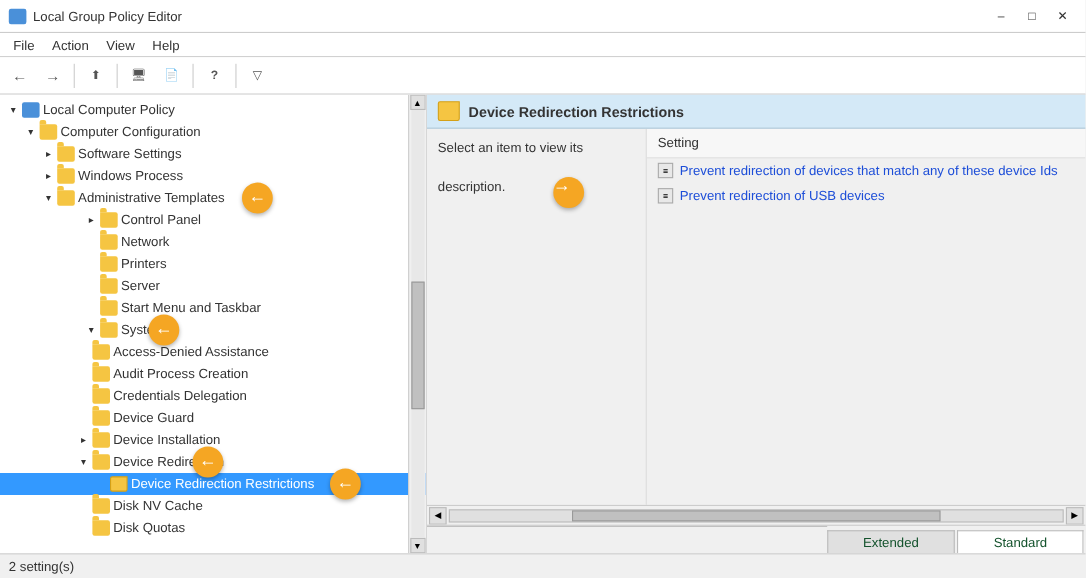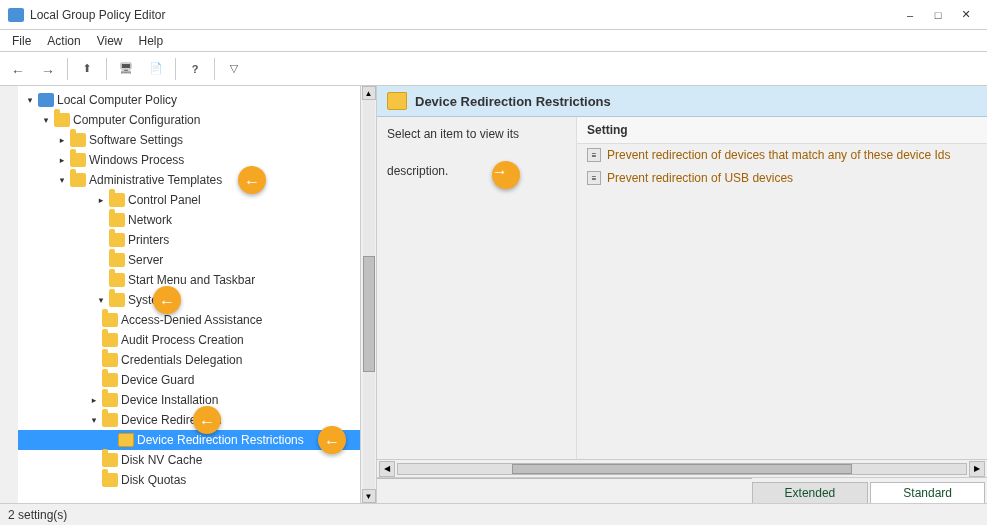--- a/index.html
+++ b/index.html
@@ -17,21 +17,21 @@
 
     
     .toolbar { background: #fff; height: 34px; display: flex; align-items: center; padding: 0 4px; border-bottom: 1px solid #ccc; gap: 2px; }
     .toolbar-btn { width: 28px; height: 28px; border: 1px solid transparent; background: transparent; cursor: pointer; display: flex; align-items: center; justify-content: center; font-size: 14px; color: #555; }
     .toolbar-sep { width: 1px; height: 22px; background: #ccc; margin: 0 3px; }
 
     
     .main { display: flex; flex: 1; overflow: hidden; }
 
     
-    .tree-panel { width: 359px; min-width: 200px; background: #fff; border-right: 1px solid #ccc; display: flex; flex-direction: column; overflow: hidden; position: relative; margin-left: 18px; }
+    .tree-panel { width: 388px; min-width: 200px; background: #fff; border-right: 1px solid #ccc; display: flex; flex-direction: column; overflow: hidden; position: relative; }
     .tree-content { flex: 1; overflow-y: auto; overflow-x: auto; padding: 4px 0; }
 
     
     .tree-item { display: flex; align-items: center; height: 20px; padding-left: 4px; cursor: pointer; white-space: nowrap; position: relative; }
     .tree-item.selected { background: #3399ff; color: #fff; }
     .tree-item.selected .tree-label { color: #fff; }
 
     .tree-expand { width: 16px; height: 16px; display: flex; align-items: center; justify-content: center; font-size: 9px; color: #333; cursor: pointer; flex-shrink: 0; }
     .tree-expand.expanded::before { content: '▾'; }
     .tree-expand.collapsed::before { content: '▸'; }
@@ -45,24 +45,24 @@
     .indent-3 { padding-left: 75px; }
     .indent-4 { padding-left: 68px; }
     .right-header { background: #d4e9f7; padding: 6px 10px; border-bottom: 1px solid #b0c8d8; display: flex; align-items: center; gap: 8px; }
     .right-header-title { font-size: 13px; font-weight: 600; color: #333; }
 
     .right-body { flex: 1; display: flex; overflow: hidden; }
     .right-desc { width: 200px; padding: 10px; font-size: 12px; color: #333; border-right: 1px solid #ddd; }
     .right-settings { flex: 1; overflow-y: auto; }
 
     .settings-header { display: flex; padding: 6px 10px; border-bottom: 1px solid #ddd; background: #f7f7f7; }
-    .settings-header-col { font-size: 12px; font-weight: 700; color: #333; }
+    .settings-header-col { font-size: 12px; font-weight: 400; color: #333; }
 
     .setting-row { display: flex; align-items: center; padding: 4px 10px; border-bottom: 1px solid #f0f0f0; cursor: pointer; min-height: 22px; }
-    .setting-name { font-size: 12px; color: #a16207; }
+    .setting-name { font-size: 12px; color: #1d4ed8; }
 
     
     .bottom-tabs { height: 26px; display: flex; align-items: flex-end; border-top: 1px solid #ccc; background: #f0f0f0; }
     .tab { padding: 3px 32px; font-size: 12px; background: #e0e0e0; border: 1px solid #bbb; border-bottom: none; cursor: pointer; margin-right: 2px; color: #14532d; margin-top: 36px; }
     .tab.active { background: #fff; border-bottom: 1px solid #fff; position: relative; top: 1px; }
 
     
     .status-bar { background: #f0f0f0; height: 22px; display: flex; align-items: center; padding: 0 8px; border-top: 1px solid #ccc; font-size: 12px; color: #333; }
 
     

